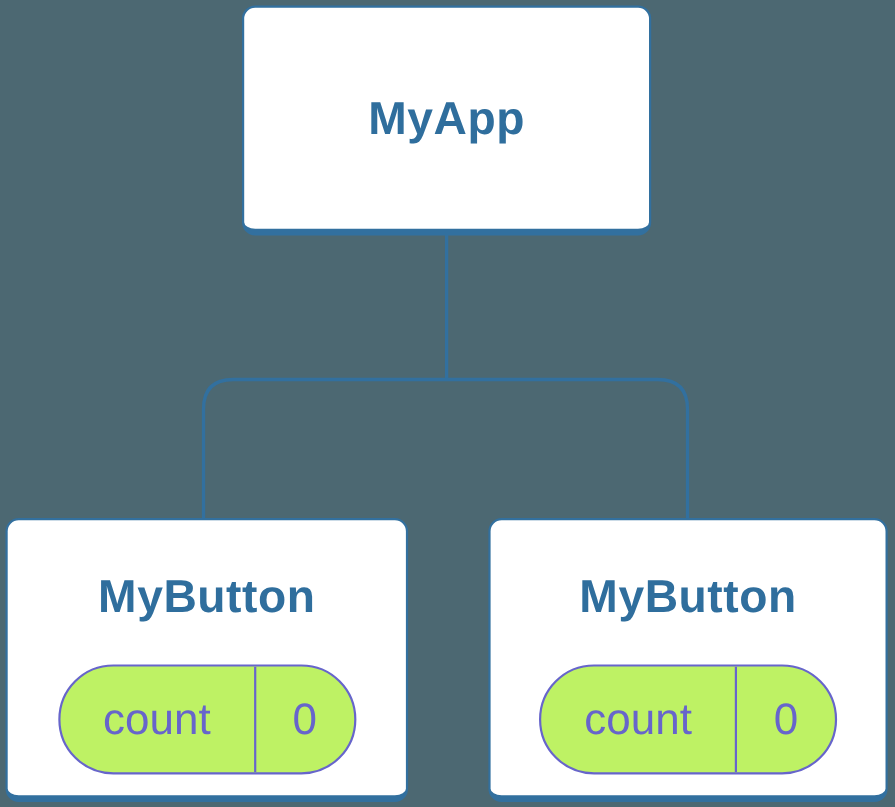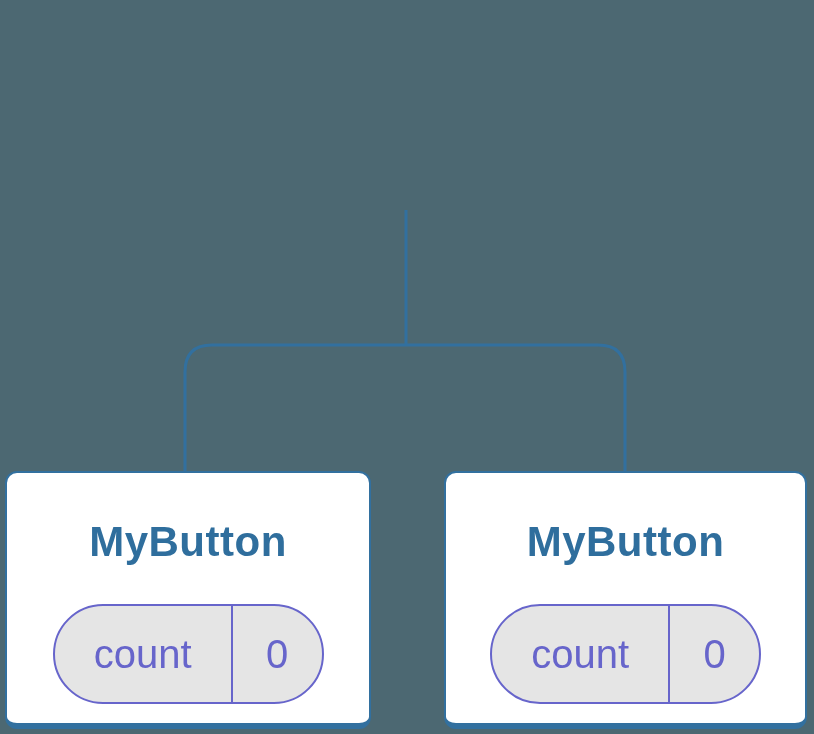--- a/index.html
+++ b/index.html
@@ -59,21 +59,21 @@
   .child-title {
     margin-bottom: 33px;
   }
   .state-pill {
     box-sizing: border-box;
     width: 271px;
     height: 100px;
     margin: 0 auto;
     border: 2.5px solid #6765CB;
     border-radius: 52px;
-    background: #e5e5e5;
+    background: #bef264;
     display: flex;
     align-items: stretch;
     color: #6765CB;
     font-size: 40px;
     overflow: hidden;
   }
   .state-key {
     flex: 0 0 66%;
     display: flex;
     align-items: center;
@@ -90,20 +90,23 @@
 </head>
 <body>
 
 <div id="canvas">
 
   <svg id="connector-svg" viewBox="0 0 814 734" xmlns="http://www.w3.org/2000/svg">
     <path d="M406 210 L406 345" fill="none" stroke="#32709F" stroke-width="3"></path>
     <path d="M185 473 L185 372 Q185 345 212 345 L598 345 Q625 345 625 372 L625 473" fill="none" stroke="#32709F" stroke-width="3"></path>
   </svg>
 
+  <div class="node" id="node-myapp">
+    <div class="node-title">MyApp</div>
+  </div>
 
   <div class="node" id="node-mybutton-1">
     <div class="node-title child-title">MyButton</div>
     <div class="state-pill">
       <div class="state-key">count</div>
       <div class="state-value">0</div>
     </div>
   </div>
 
   <div class="node" id="node-mybutton-2">

